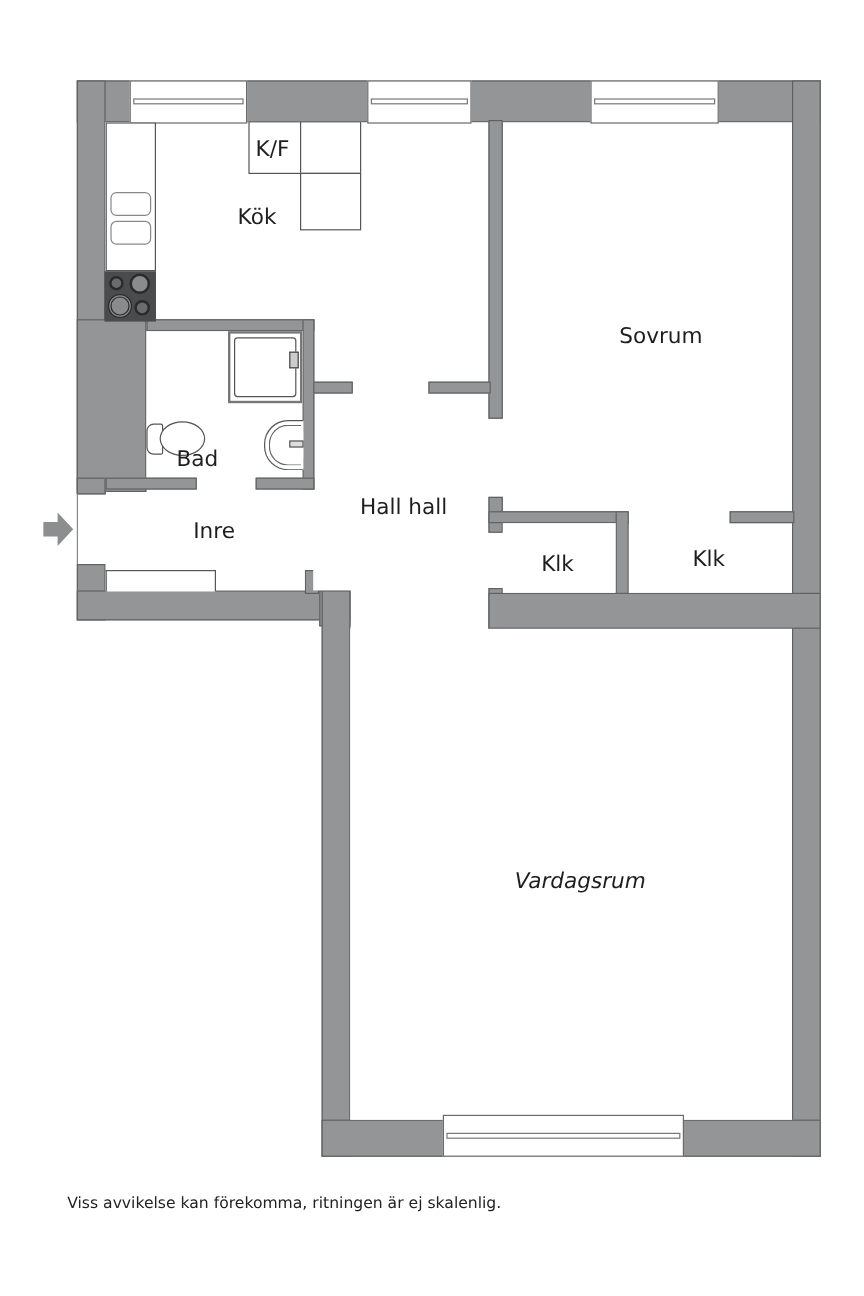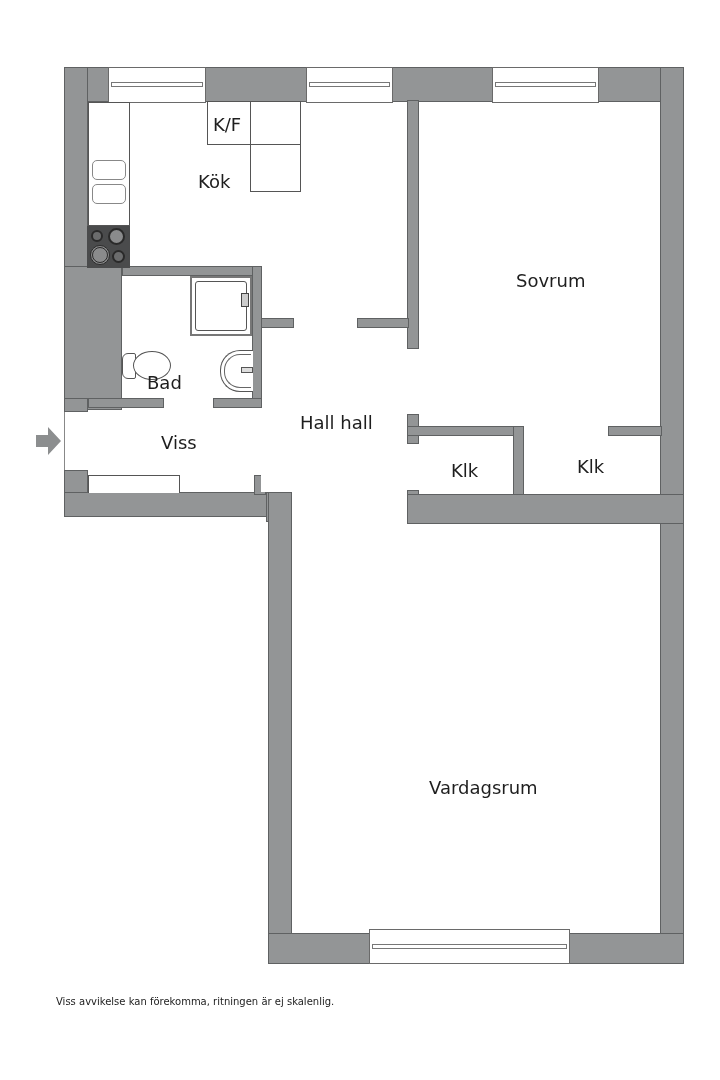--- a/index.html
+++ b/index.html
@@ -6,21 +6,21 @@
   body { width:720px; height:1080px; position:relative; overflow:hidden;
          font-family:"DejaVu Sans","Liberation Sans",sans-serif; }
   .plan { position:absolute; left:0; top:0; width:720px; height:968px; }
   .w { position:absolute; background:#939596; border:1px solid #5f6162; box-sizing:border-box; }
   .f { position:absolute; background:#fff; }
   .win { position:absolute; background:#fff; border:1px solid #6a6a6a; box-sizing:border-box; }
   .win .pane { position:absolute; left:2px; right:2px; top:50%; height:5px; margin-top:-3px;
                border:1px solid #777; box-sizing:border-box; background:#fff; }
   .label { position:absolute; font-size:18px; color:#1e1e1e; white-space:nowrap; }
   .box { position:absolute; border:1px solid #555; box-sizing:border-box; background:#fff; }
-  .note { position:absolute; left:56px; top:996px; font-size:10px; color:#222; }
+  .note { position:absolute; left:56px; top:996px; font-size:13px; color:#222; }
 </style>
 </head>
 <body>
 
 <div class="plan">
 
   <div class="w" style="left:64px;top:67px;width:620px;height:35px;"></div>
 
   <div class="w" style="left:64px;top:67px;width:24px;height:345px;"></div>
   <div class="w" style="left:64px;top:266px;width:58px;height:144px;"></div>
@@ -108,21 +108,21 @@
 
   <div class="box" style="left:88px;top:475px;width:92px;height:18px;border-bottom:none;"></div>
 
   <svg style="position:absolute;left:36px;top:425px;" width="26" height="32" viewBox="0 0 26 32">
     <polygon points="0,10 12,10 12,2 25,16 12,30 12,22 0,22" fill="#8c8e8f"></polygon>
   </svg>
 
   <div class="label" style="left:213px;top:114px;">K/F</div>
   <div class="label" style="left:198px;top:171px;">Kök</div>
   <div class="label" style="left:147px;top:324px;margin-top:48px;">Bad</div>
-  <div class="label" style="left:161px;top:432px;">Viss</div>
+  <div class="label" style="left:161px;top:432px;">Inre</div>
   <div class="label" style="left:300px;top:412px;">Hall hall</div>
   <div class="label" style="left:516px;top:270px;">Sovrum</div>
   <div class="label" style="left:451px;top:460px;">Klk</div>
   <div class="label" style="left:577px;top:456px;">Klk</div>
-  <div class="label" style="left:429px;top:777px;">Vardagsrum</div>
+  <div class="label" style="left:429px;top:724px;font-style:italic;">Vardagsrum</div>
 </div>
 
 <div class="note">Viss avvikelse kan förekomma, ritningen är ej skalenlig.</div>
 
 </body></html>

